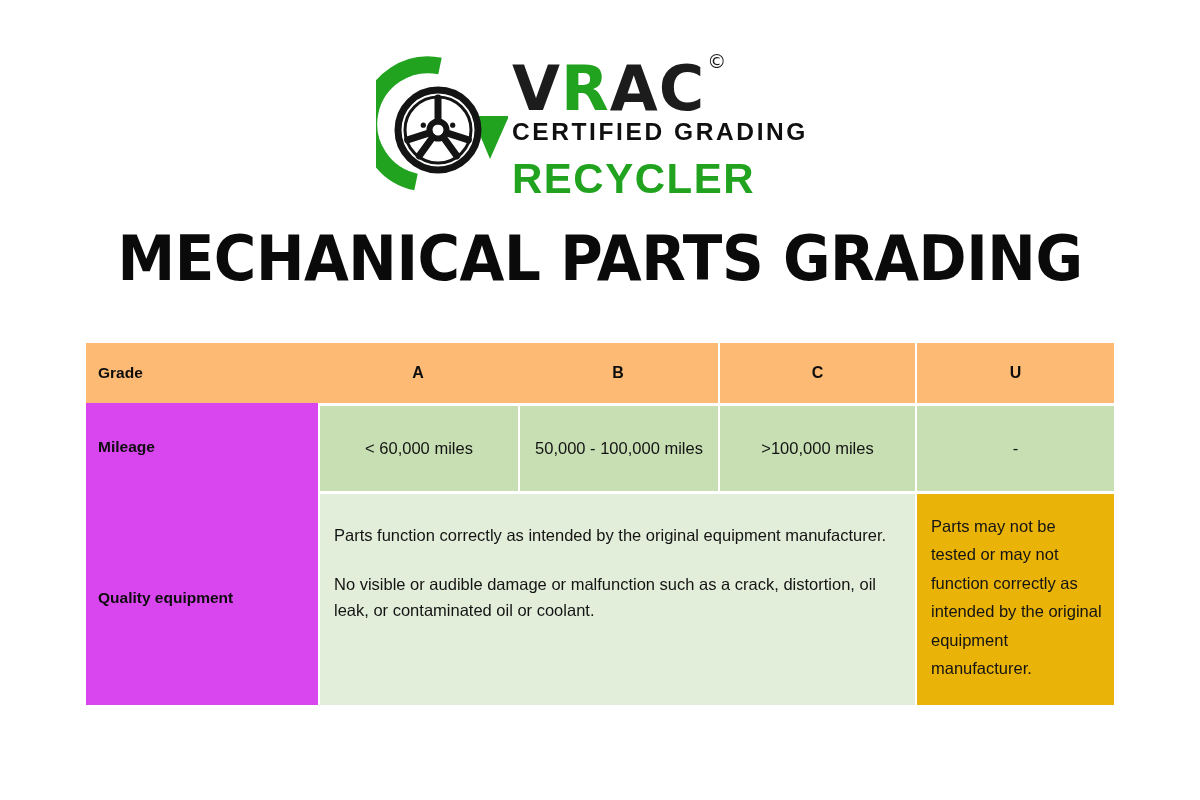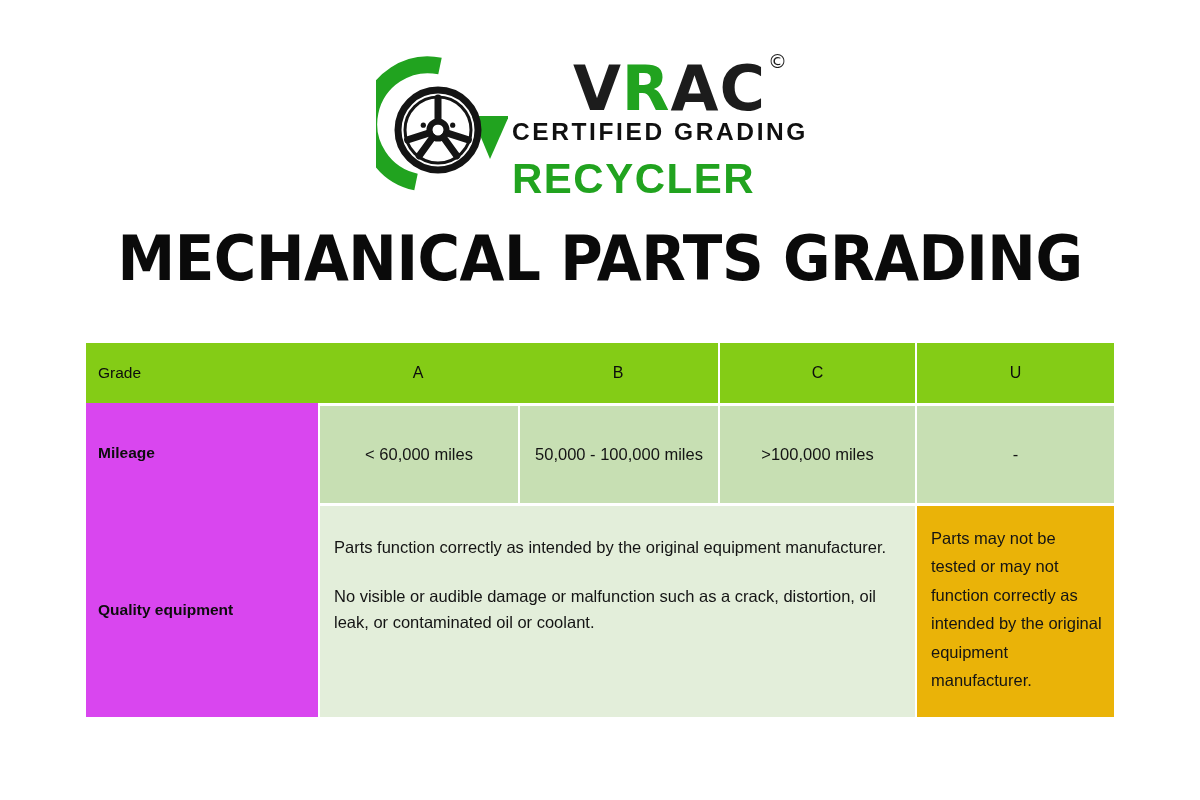--- a/index.html
+++ b/index.html
@@ -43,21 +43,20 @@
     position: relative;
   }
   .logo-vrac {
     font-family: "DejaVu Sans", sans-serif;
     font-weight: bold;
     font-size: 62px;
     line-height: 0.92;
     letter-spacing: 1px;
     color: #1c1c1c;
     white-space: nowrap;
-    text-align: center;
   }
   .logo-vrac .grn { color: #21a31f; }
   .logo-copy {
     font-size: 19px;
     vertical-align: super;
     font-weight: normal;
     letter-spacing: 0;
     color: #1c1c1c;
     position: relative;
     top: -20px;
@@ -112,24 +111,24 @@
   }
   .grading-table td, .grading-table th {
     vertical-align: middle;
     padding: 0;
     border: none;
     box-sizing: border-box;
   }
 
   
   .hdr td {
-    background: #84cc16;
+    background: #fdba74;
     height: 60px;
     color: #0d0d0d;
-    font-weight: normal;
+    font-weight: bold;
     font-size: 15.5px;
     font-family: "Liberation Sans", sans-serif;
   }
   .hdr .hdr-label {
     text-align: left;
     padding-left: 12px;
   }
   .hdr .hdr-grade {
     text-align: center;
     font-size: 16px;
@@ -143,21 +142,21 @@
     font-weight: bold;
     font-size: 15.5px;
     text-align: left;
     padding-left: 12px !important;
     border-top: 3px solid #ffffff;
   }
 
   
   .mileage td.val {
     background: #c7dfb3;
-    height: 100px;
+    height: 88px;
     text-align: center;
     font-family: "Liberation Sans", sans-serif;
     font-size: 16.5px;
     color: #141414;
     line-height: 1.55;
     border-top: 3px solid #ffffff;
     border-left: 2px solid #ffffff;
     padding: 0 8px;
   }
   .mileage td.val.u-cell { background: #c7dfb3; }

